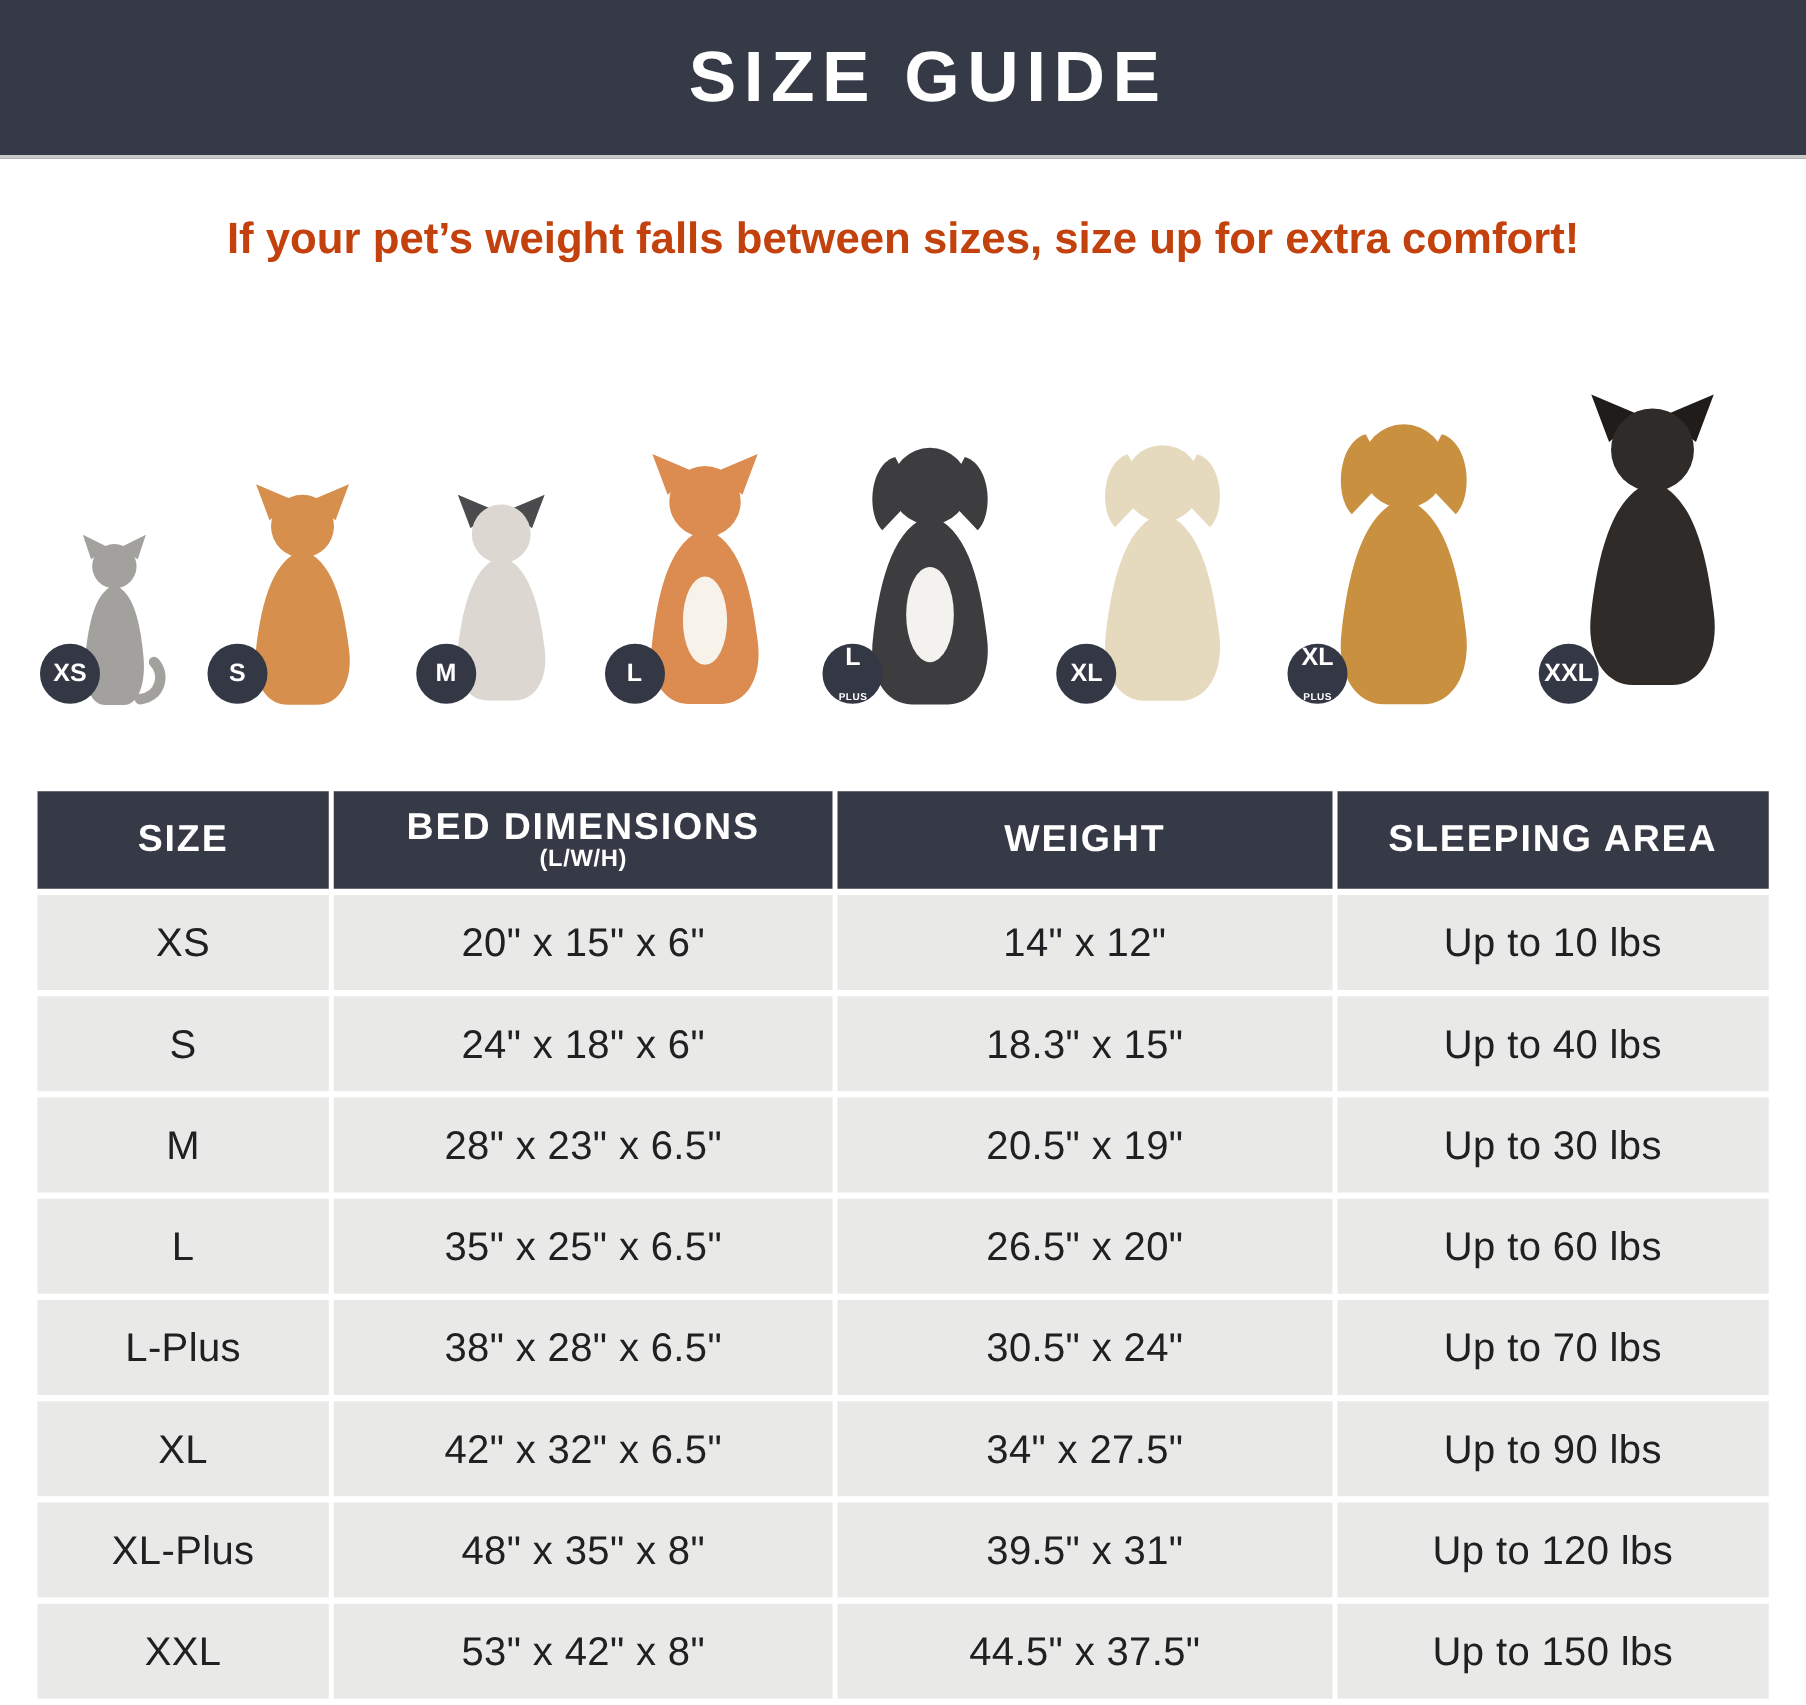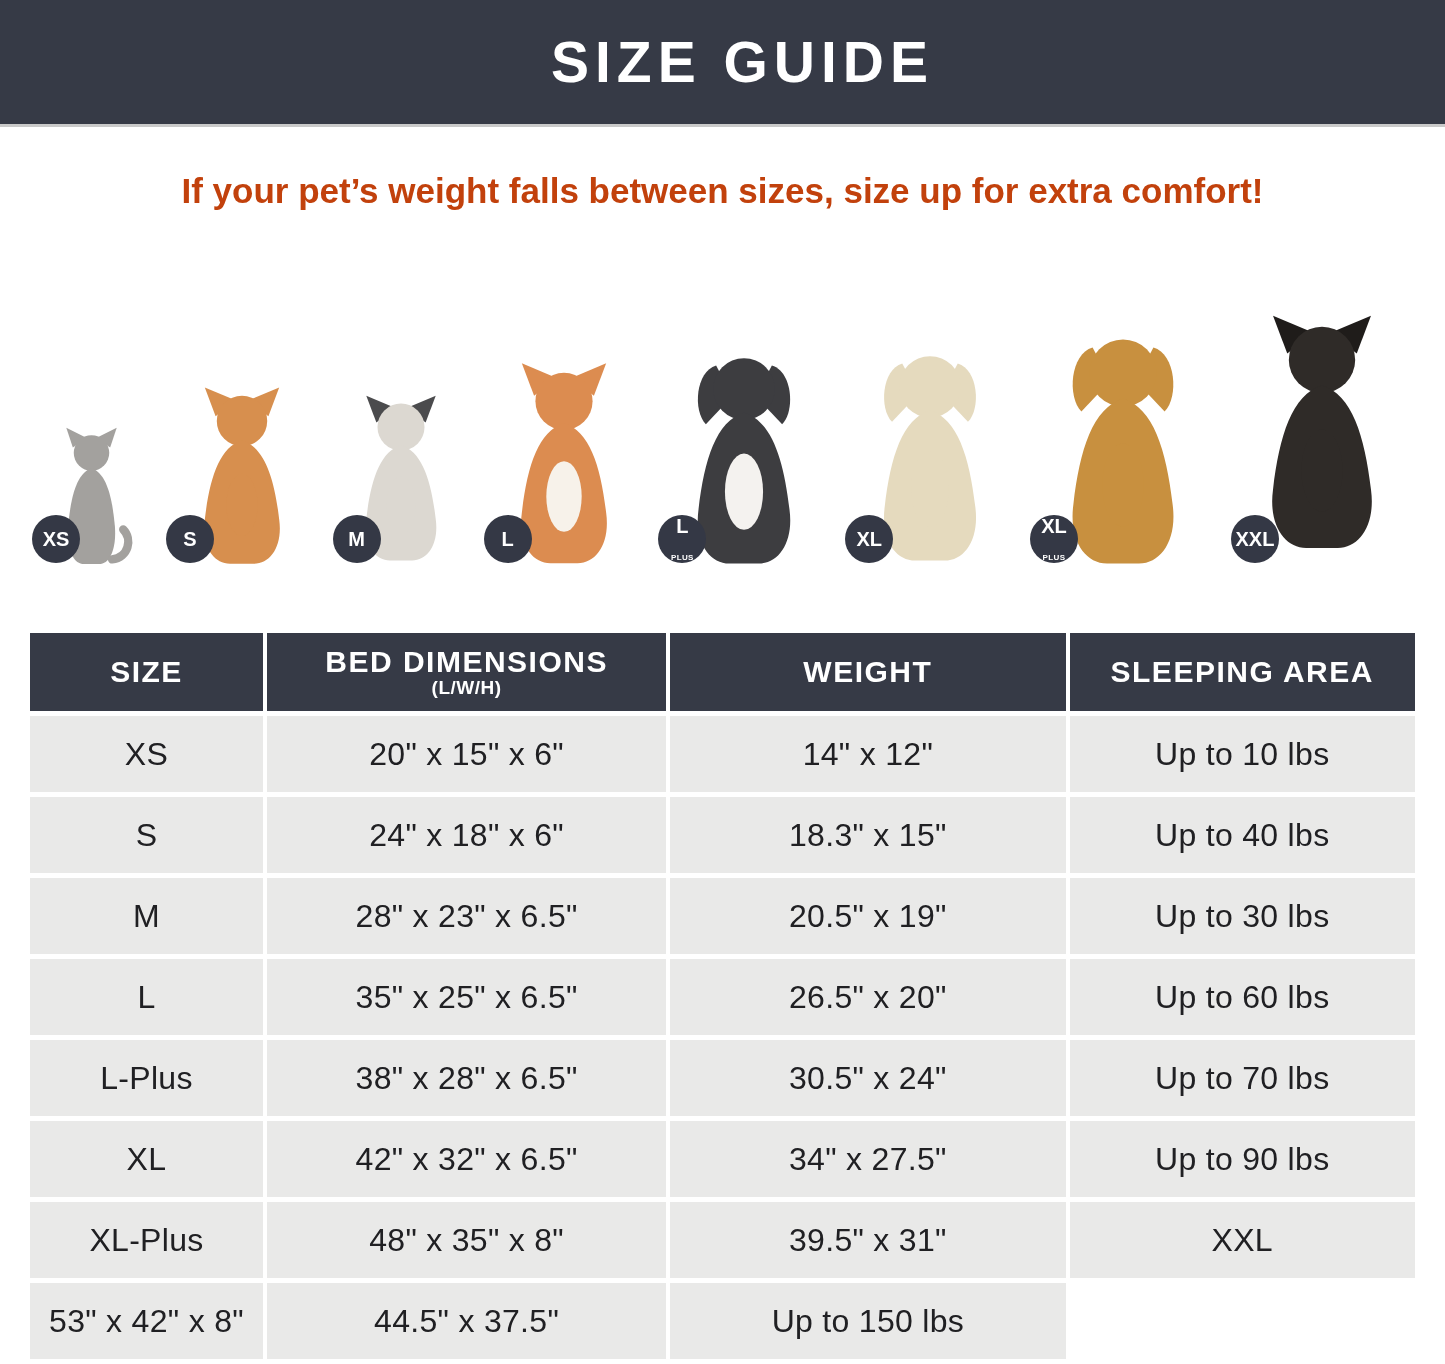--- a/index.html
+++ b/index.html
@@ -225,20 +225,21 @@
     <div class="cell body-cell">Up to 70 lbs</div>
 
     <div class="cell body-cell">XL</div>
     <div class="cell body-cell">42" x 32" x 6.5"</div>
     <div class="cell body-cell">34" x 27.5"</div>
     <div class="cell body-cell">Up to 90 lbs</div>
 
     <div class="cell body-cell">XL-Plus</div>
     <div class="cell body-cell">48" x 35" x 8"</div>
     <div class="cell body-cell">39.5" x 31"</div>
+    <div class="cell body-cell">Up to 120 lbs</div>
 
     <div class="cell body-cell">XXL</div>
     <div class="cell body-cell">53" x 42" x 8"</div>
     <div class="cell body-cell">44.5" x 37.5"</div>
     <div class="cell body-cell">Up to 150 lbs</div>
 
   </div>
 </div>
 
 </body></html>

